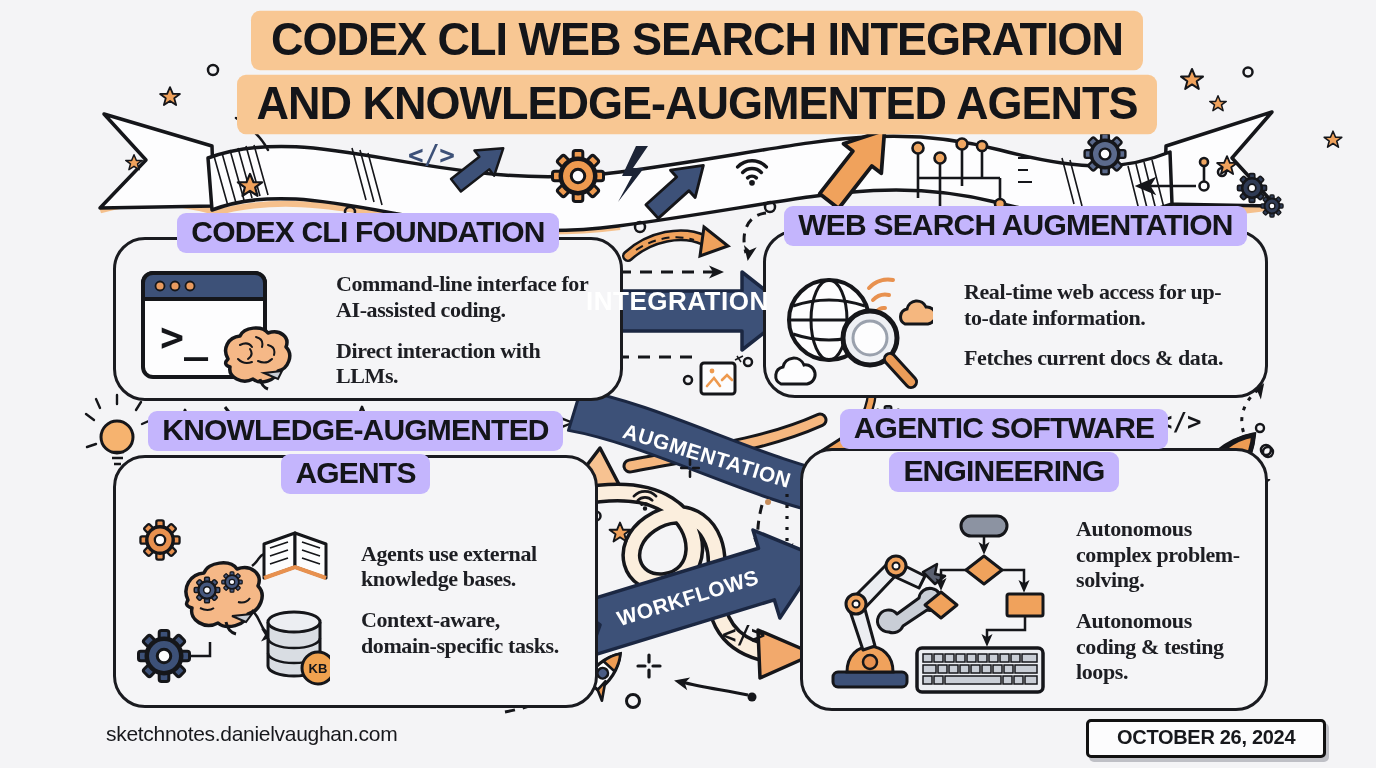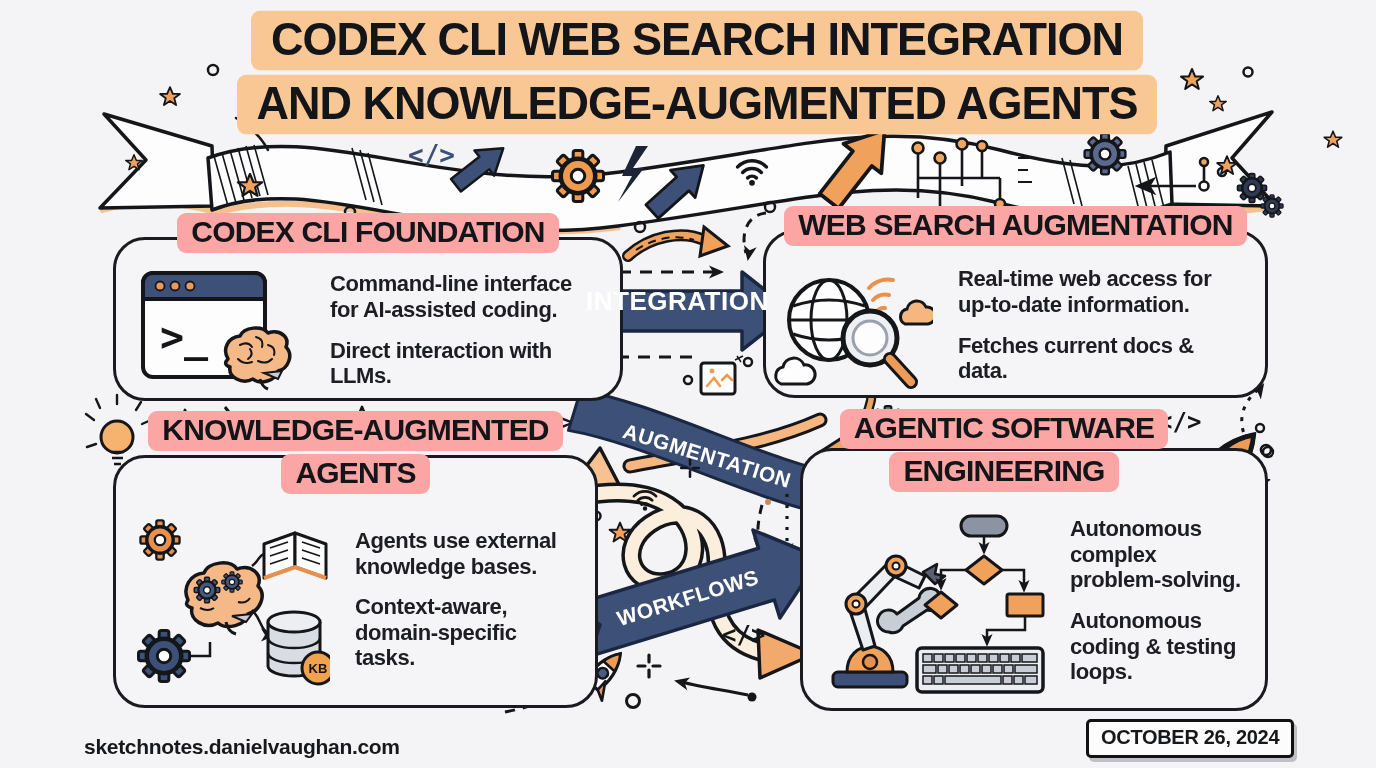--- a/index.html
+++ b/index.html
@@ -8,38 +8,38 @@
   #art{position:absolute;left:0;top:0;z-index:1;}
   
   .title{position:absolute;left:0;right:0;top:12px;text-align:center;z-index:5;}
   .t-line{line-height:54px;margin-left:18px;}
   .marker-lg{display:inline-block;background:#f8c793;border-radius:9px;padding:0 20px 3px;
              font-size:45px;font-weight:bold;letter-spacing:-1px;color:#141519;transform:scaleY(1.04);}
   
   .box{position:absolute;border:3.5px solid #1a1b20;border-radius:32px;background:#f5f5f7;z-index:2;}
   .box-title{position:absolute;left:0;right:0;text-align:center;z-index:3;}
   .bt-line{line-height:38px;}
-  .marker{display:inline-block;background:#fca5a5;border-radius:9px;padding:0 14px 2px;
+  .marker{display:inline-block;background:#c4b5fd;border-radius:9px;padding:0 14px 2px;
           font-size:30px;font-weight:bold;letter-spacing:-0.8px;color:#141519;}
   .box-body{display:flex;align-items:center;gap:14px;height:100%;box-sizing:border-box;}
   .icon-cluster{flex:none;position:relative;}
   .points p{font-size:22px;font-weight:bold;letter-spacing:-0.4px;line-height:1.16;
-            color:#1d1e23;margin:0 11px 15px;}
+            color:#1d1e23;margin:0 17px 15px;font-family:Liberation Serif, serif;}
   .points p:last-child{margin-bottom:0;}
   
   .connector-label{position:absolute;color:#fff;font-weight:bold;text-align:center;z-index:6;
                    letter-spacing:0.5px;}
   .lbl-integration{left:586px;top:286px;width:160px;font-size:26px;}
   .lbl-augmentation{left:567px;top:433px;width:280px;height:46px;line-height:46px;font-size:21px;
                     transform:rotate(17deg);}
   .lbl-workflows{left:588px;top:572px;width:200px;height:52px;line-height:52px;font-size:21px;
                  transform:rotate(-17deg);}
   
-  .site{position:absolute;left:84px;top:722px;font-size:21px;font-weight:bold;z-index:5;letter-spacing:-0.3px;margin-top:13px;}
-  .date-badge{position:absolute;left:1086px;top:719px;padding:4px 12px 6px;border:3px solid #111;
+  .site{position:absolute;left:106px;top:722px;font-size:21px;font-weight:normal;z-index:5;letter-spacing:-0.3px;}
+  .date-badge{position:absolute;left:1086px;top:719px;padding:4px 28px 6px;border:3px solid #111;
               border-radius:5px;background:#fcfcfd;font-size:20px;font-weight:bold;z-index:5;
               box-shadow:3px 4px 0 #bfc0c6;letter-spacing:-0.3px;}
   .code-glyph{font-family:"DejaVu Sans Mono",monospace;font-weight:bold;}
 </style>
 </head>
 <body>
 
 <div id="canvas">
 
 <svg id="art" width="1376" height="768" viewBox="0 0 1376 768">

